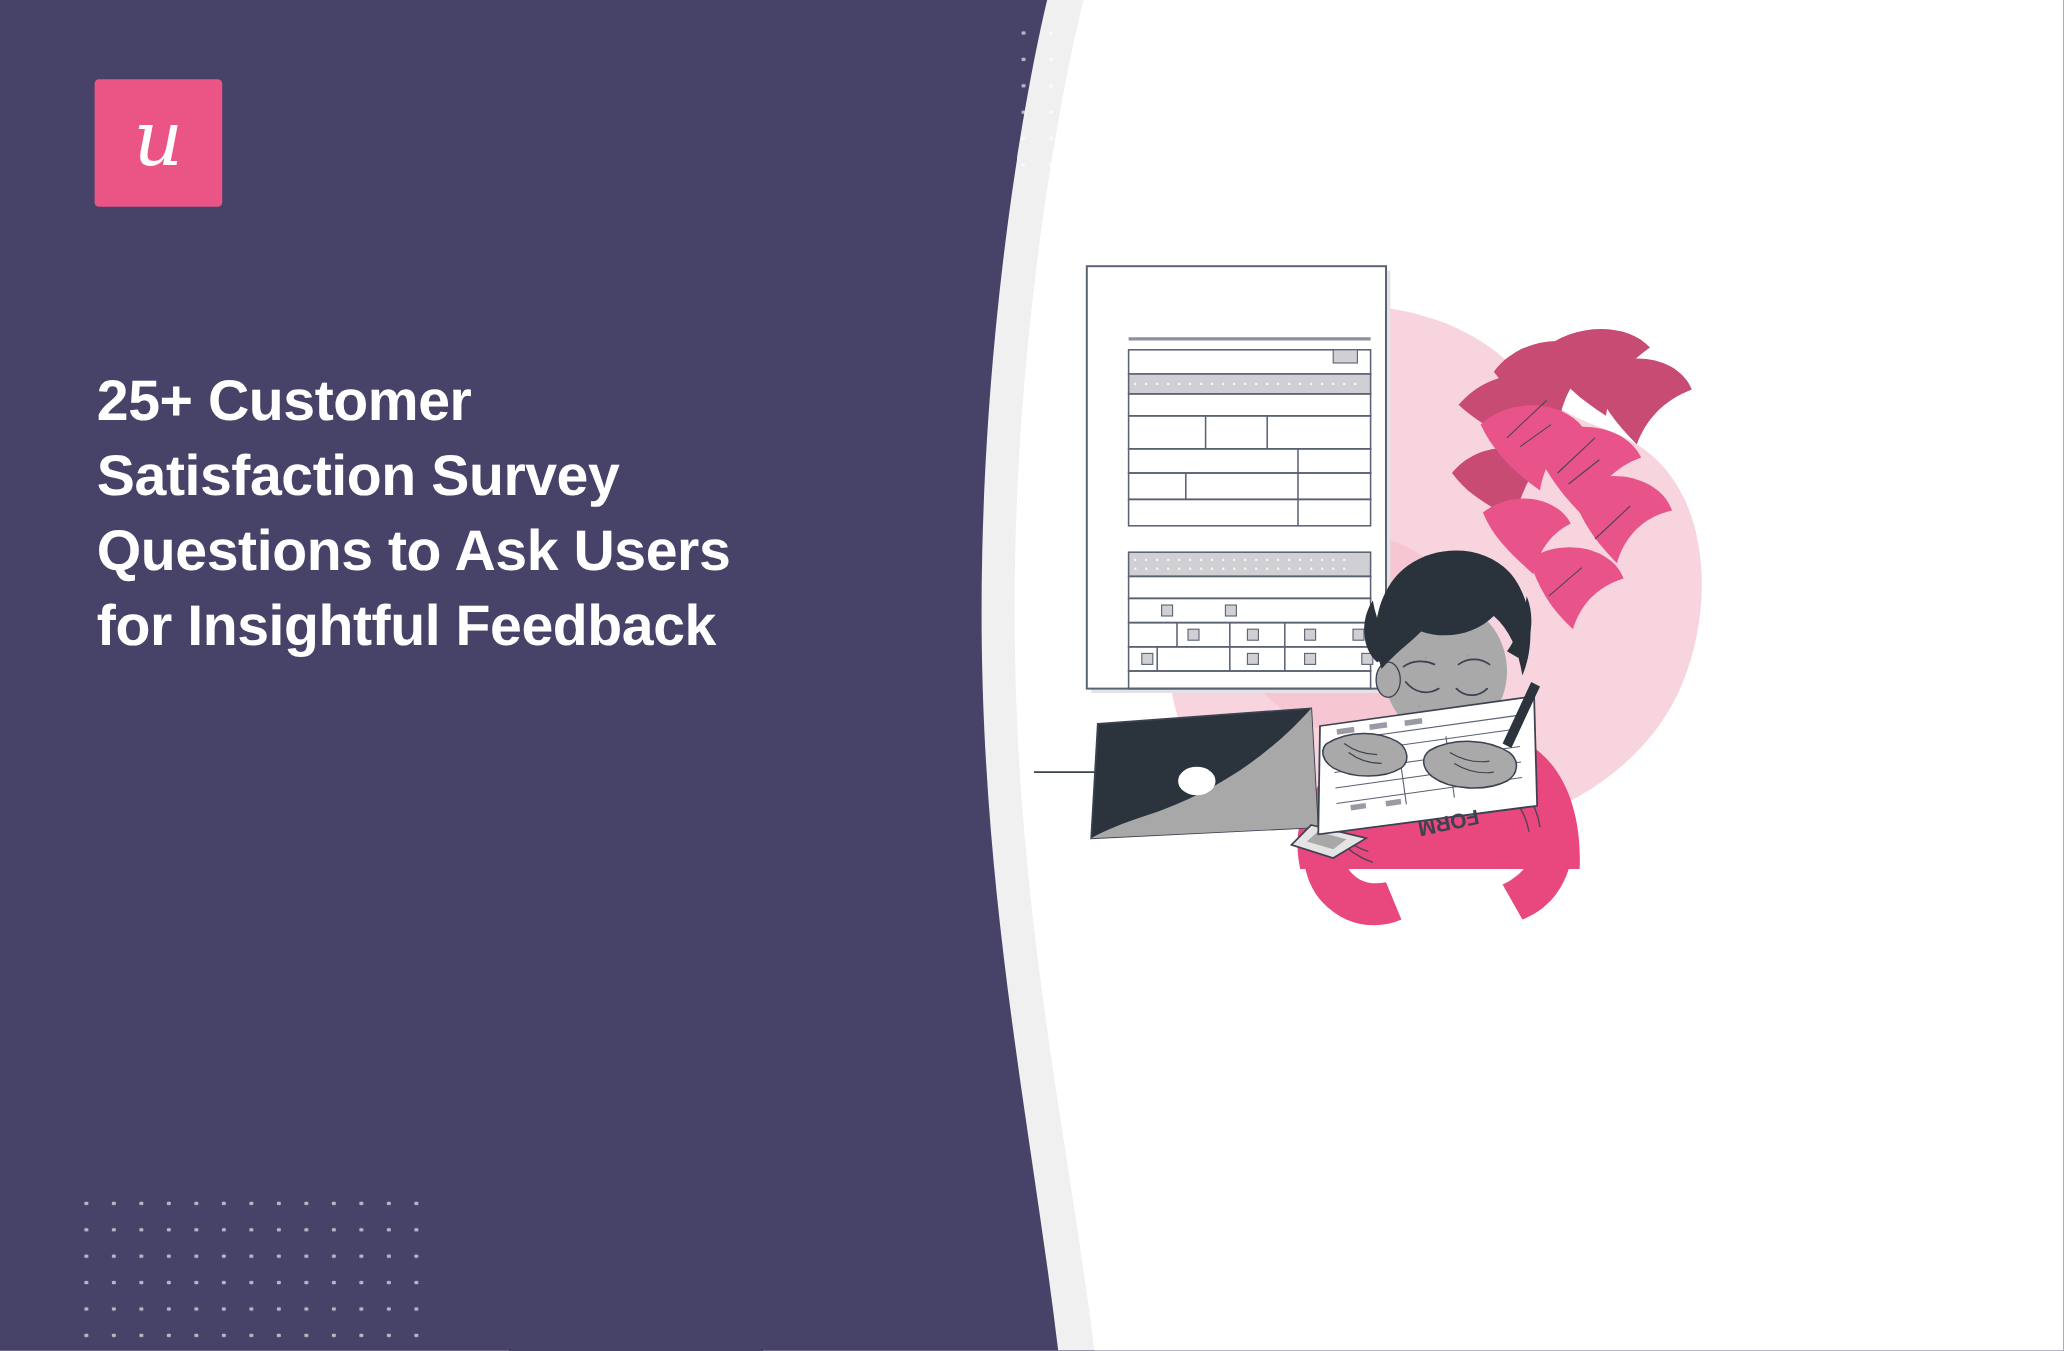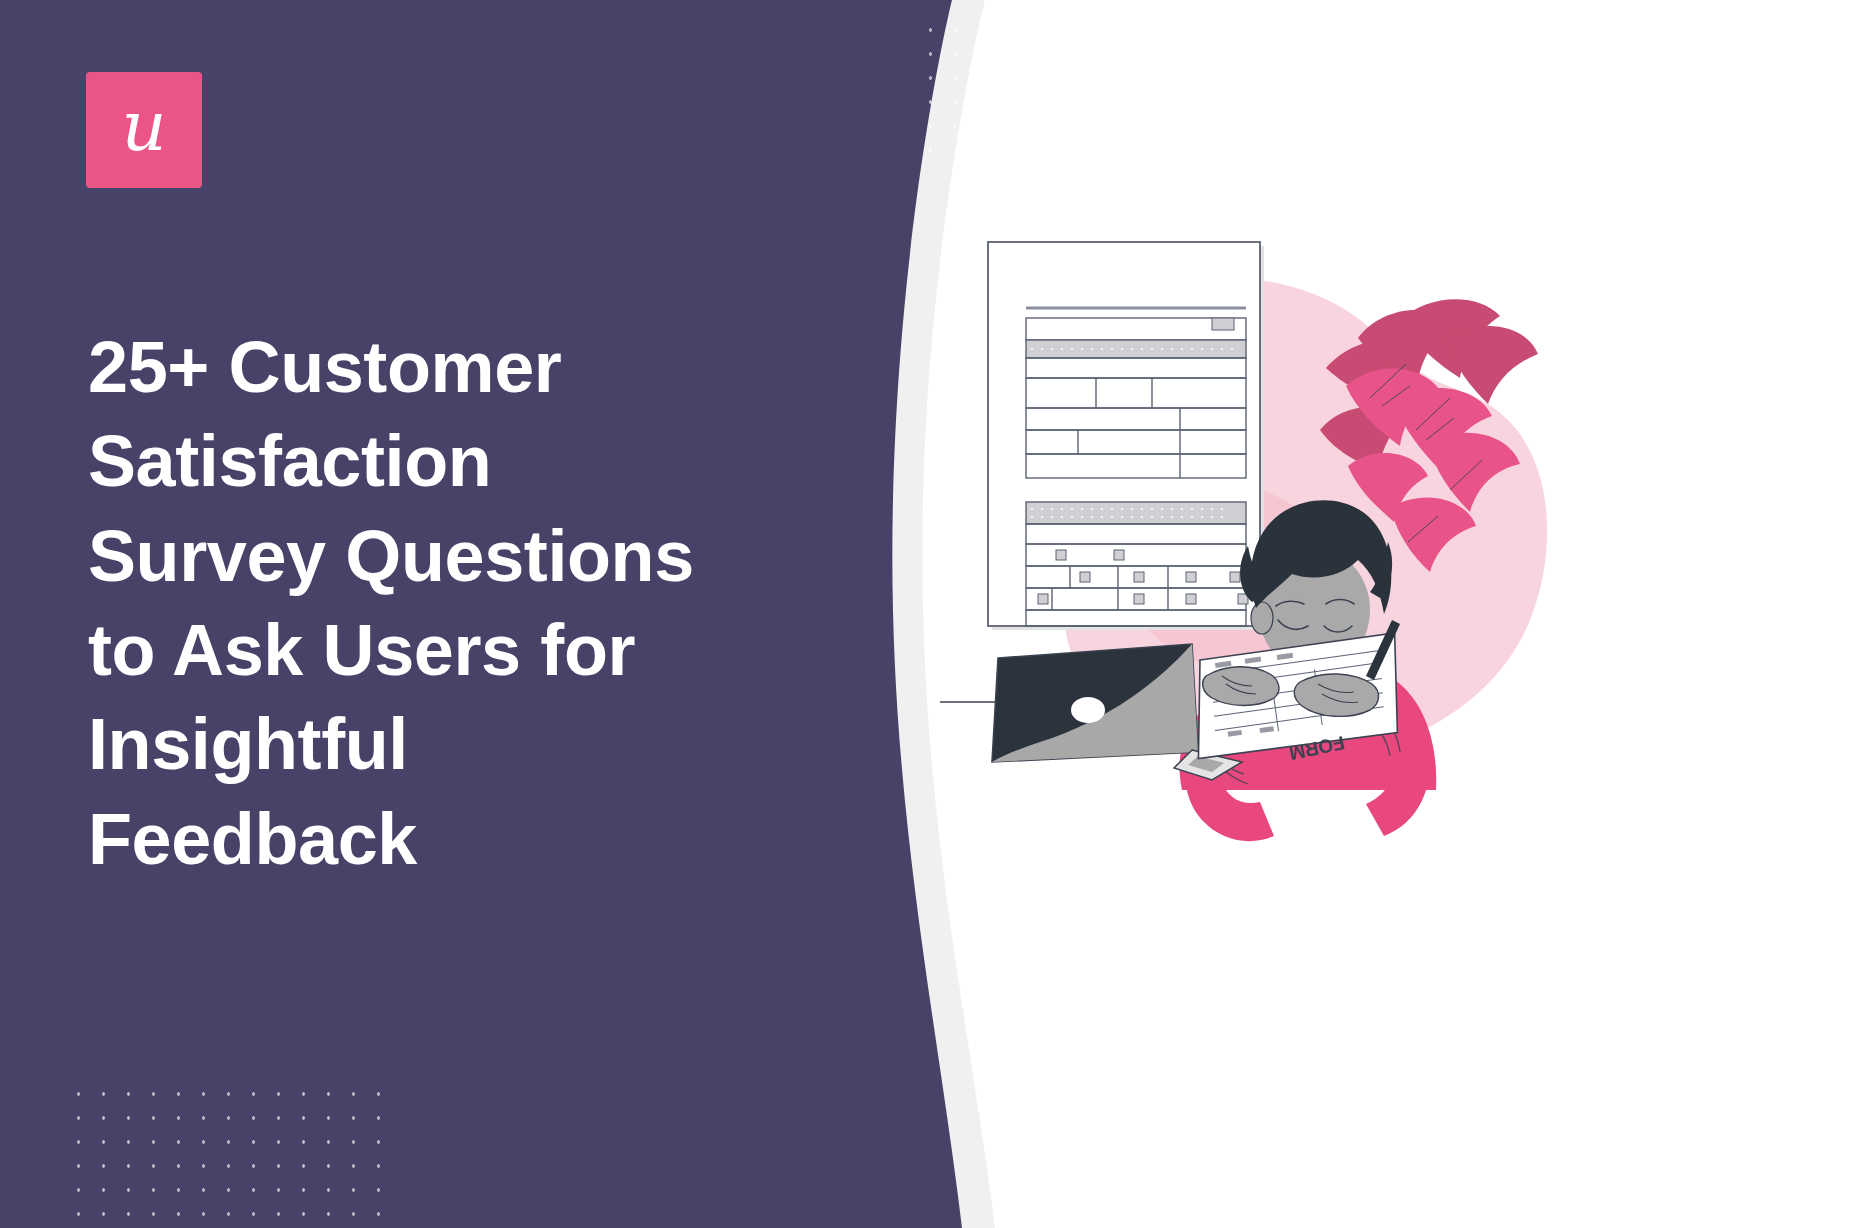--- a/index.html
+++ b/index.html
@@ -70,25 +70,24 @@
     color: #ffffff;
     line-height: 1;
     transform: translateY(-4px);
   }
   .headline {
     position: absolute;
     left: 88px;
     top: 296px;
     width: 640px;
     color: #ffffff;
-    font-size: 72px;
+    font-size: 52px;
     font-weight: bold;
     line-height: 1.31;
     letter-spacing: -0.4px;
-    margin-top: 24px;
   }
   
   .illustration {
     position: absolute;
     left: 930px;
     top: 190px;
     width: 640px;
     height: 660px;
   }
   .illu-svg { display:block; }

